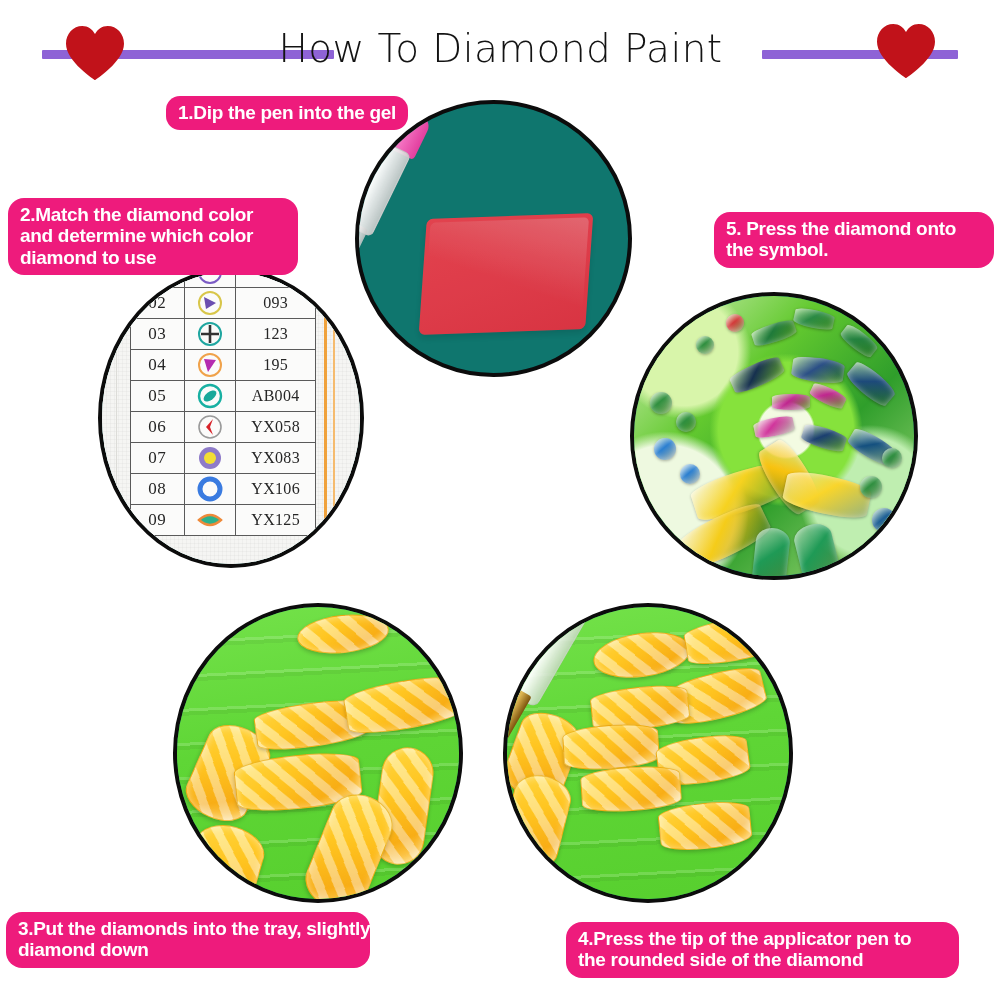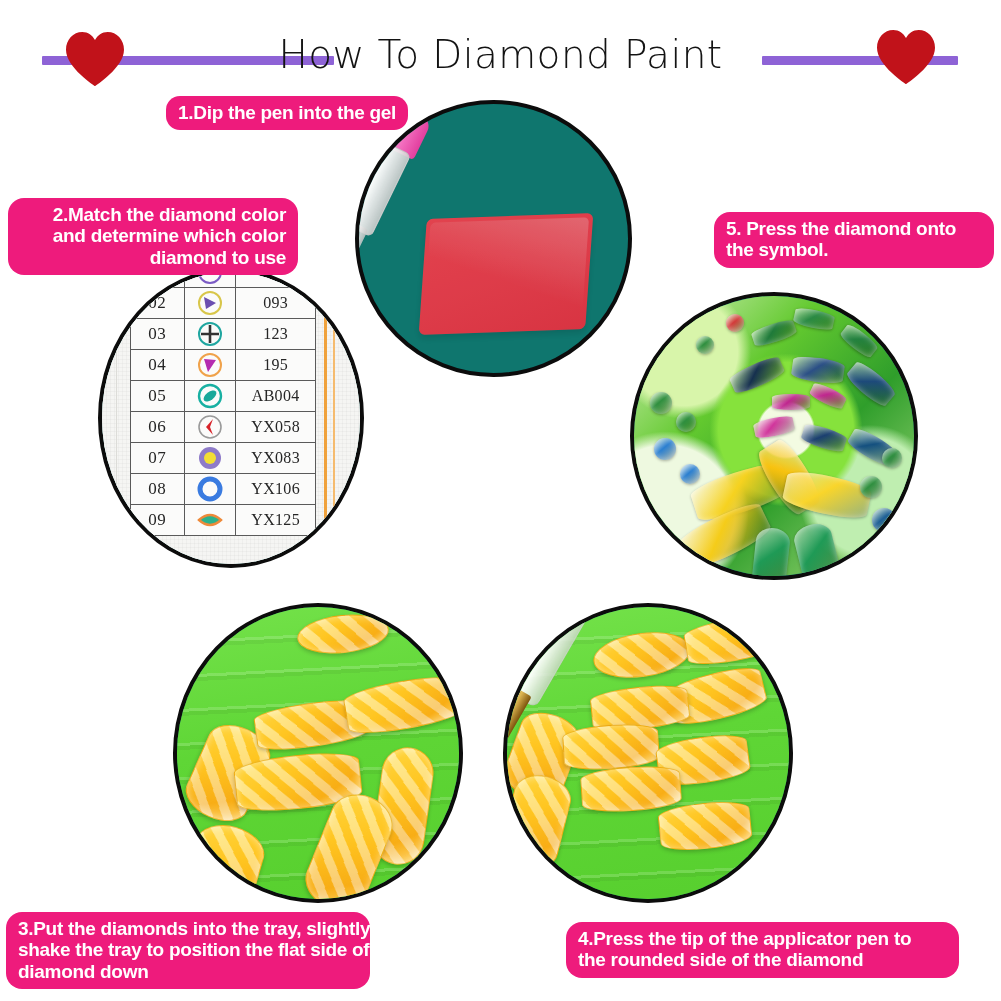--- a/index.html
+++ b/index.html
@@ -11,21 +11,21 @@
     font-family: "Liberation Sans", sans-serif;
     overflow: hidden;
   }
   #page {
     position: relative;
     width: 1001px; height: 1001px;
     background: #ffffff;
   }
 
   
-  .banner { position: absolute; left: 0; top: 14px; width: 928px; height: 92px; }
+  .banner { position: absolute; left: 0; top: 8px; width: 928px; height: 92px; }
   .banner-line {
     position: absolute; height: 9px; top: 42px;
     background: #8E63D6; border-radius: 1px;
   }
   .line-left  { left: 42px;  width: 292px; }
   .line-right { left: 762px; width: 196px; }
   .heart {
     position: absolute; width: 62px; height: 58px;
   }
   .heart svg { display: block; width: 100%; height: 100%; }
@@ -51,21 +51,21 @@
     font-weight: bold;
     line-height: 1.12;
     padding: 6px 12px 7px 12px;
     font-family: "Liberation Sans", sans-serif;
     letter-spacing: -0.3px;
     z-index: 6;
   }
   .label .ln { display: block; white-space: nowrap; }
 
   #label-1 { left: 166px; top: 96px;  font-size: 19px; border-radius: 14px; }
-  #label-2 { left: 8px;   top: 198px; font-size: 19px; width: 290px; text-align: right; }
+  #label-2 { left: 8px;   top: 198px; font-size: 19px; width: 290px; }
   #label-5 { left: 714px; top: 212px; font-size: 19px; width: 280px; }
   #label-3 { left: 6px;   top: 912px; font-size: 19px; width: 364px; }
   #label-4 { left: 566px; top: 922px; font-size: 19px; width: 393px; }
 
   
   .circ {
     position: absolute;
     border-radius: 50%;
     border: 4px solid #0c0c0c;
     overflow: hidden;
@@ -449,21 +449,20 @@
           <div class="gem marq" style="left: 58px; top: 148px; width: 126px; height: 54px; transform: rotate(-6deg);"></div>
           <div class="gem marq" style="left: 200px; top: 140px; width: 52px; height: 118px; transform: rotate(8deg);"></div>
           <div class="gem marq" style="left: 140px; top: 186px; width: 64px; height: 118px; transform: rotate(22deg);"></div>
           <div class="gem marq" style="left: 10px; top: 218px; width: 70px; height: 104px; transform: rotate(16deg);"></div>
         </div>
     </div>
   </div>
 
   <div class="label" id="label-3">
     <span class="ln">3.Put the diamonds into the tray, slightly</span>
-    <span class="ln">shake the tray to position the flat side of the</span>
     <span class="ln">diamond down</span>
   </div>
 
   <div class="circ" id="circ-4">
     <div class="inner">
       <div class="tray-green"></div>
       <div id="gems4">
           <div class="gem oval" style="left: 86px; top: 26px; width: 98px; height: 44px; transform: rotate(-8deg);"></div>
           <div class="gem marq" style="left: 178px; top: 12px; width: 96px; height: 42px; transform: rotate(-10deg);"></div>
           <div class="gem marq" style="left: 162px; top: 66px; width: 96px; height: 46px; transform: rotate(-14deg);"></div>

